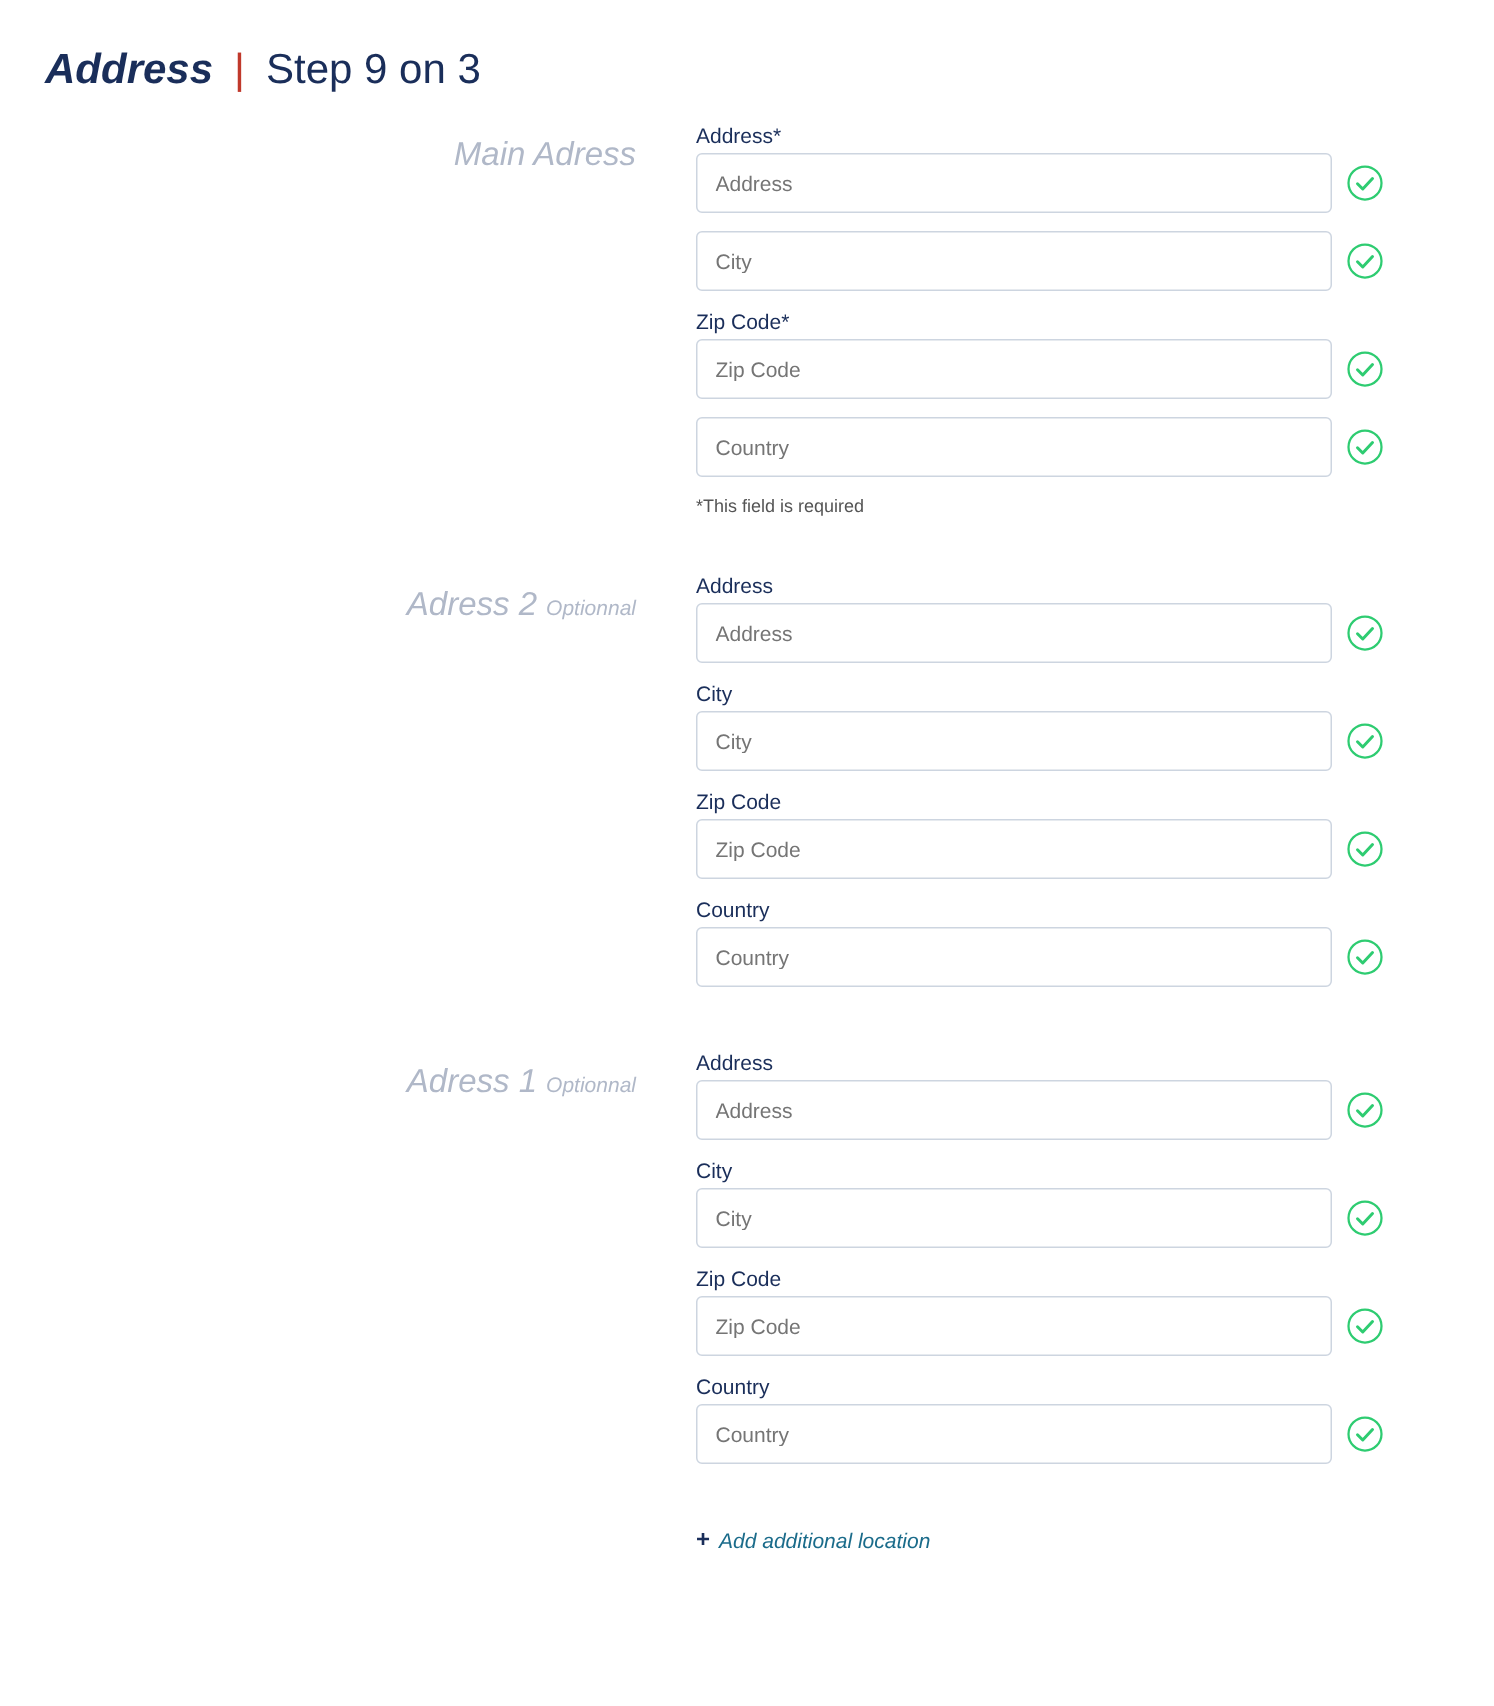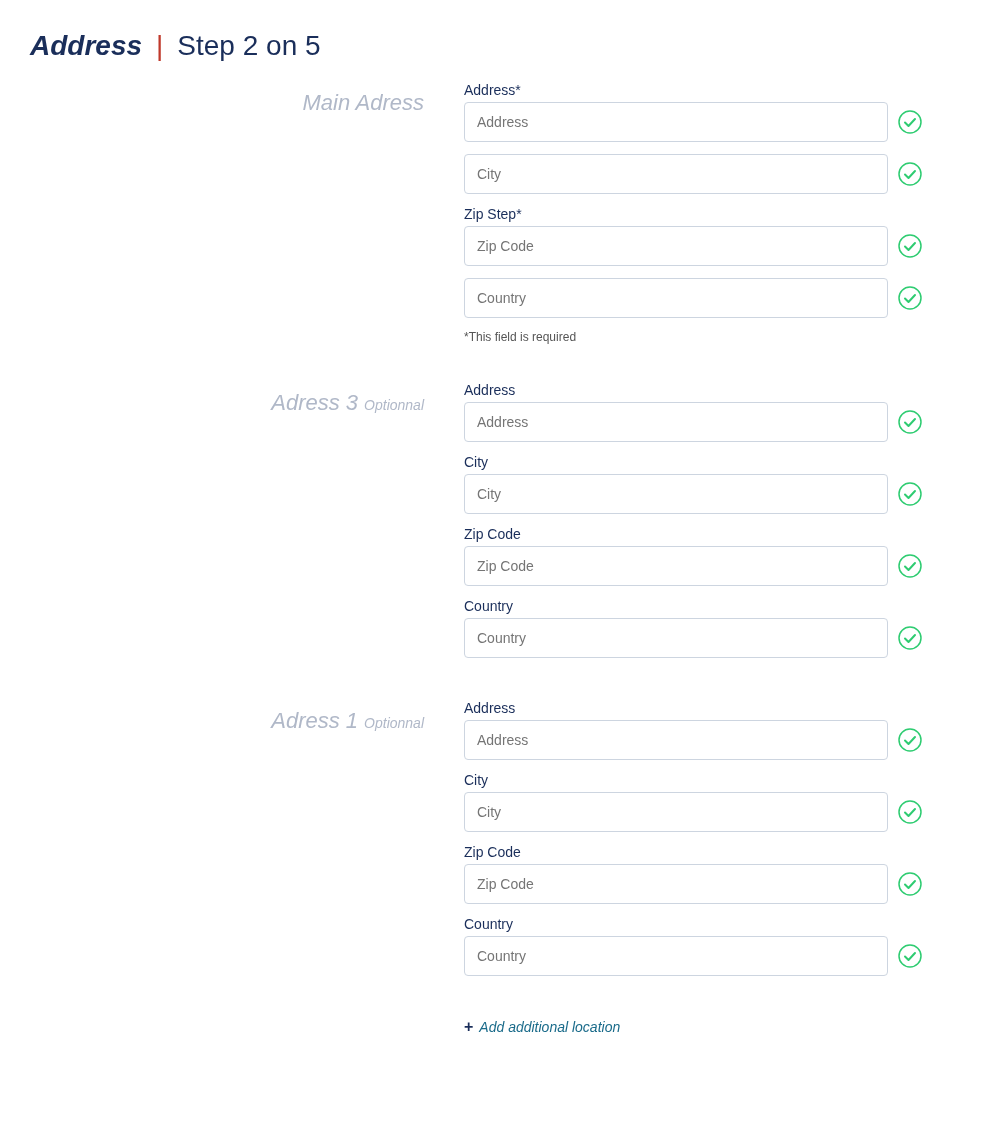--- a/index.html
+++ b/index.html
@@ -153,21 +153,21 @@
       color: #1a6b8a;
       font-style: italic;
     }
   </style>
 </head>
 <body>
 
 <div class="page-header">
   <span class="header-bold">Address</span>
   <span class="header-divider">|</span>
-  <span class="header-light">Step 2 on 5</span>
+  <span class="header-light">Step 9 on 3</span>
 </div>
 
 <div class="form-container">
 
 <div class="section">
       <div class="section-label"><span class="section-label-main">Main Adress</span></div>
       <div class="fields-block">
         <div class="field-group">
           <div class="field-label">Address*</div>
           <div class="field-row">
@@ -185,21 +185,21 @@
             <input type="text" class="field-input" placeholder="City" style="">
             <div class="check-icon">
     <svg class="check-svg" viewBox="0 0 24 24" fill="none">
       <circle cx="12" cy="12" r="11" stroke="#2ecc71" stroke-width="1.5" fill="none"></circle>
       <polyline points="7,12.5 10.5,16 17,9" stroke="#2ecc71" stroke-width="2" fill="none" stroke-linecap="round" stroke-linejoin="round"></polyline>
     </svg>
   </div>
           </div>
         </div>
         <div class="field-group">
-          <div class="field-label">Zip Step*</div>
+          <div class="field-label">Zip Code*</div>
           <div class="field-row">
             <input type="text" class="field-input" placeholder="Zip Code" style="">
             <div class="check-icon">
     <svg class="check-svg" viewBox="0 0 24 24" fill="none">
       <circle cx="12" cy="12" r="11" stroke="#2ecc71" stroke-width="1.5" fill="none"></circle>
       <polyline points="7,12.5 10.5,16 17,9" stroke="#2ecc71" stroke-width="2" fill="none" stroke-linecap="round" stroke-linejoin="round"></polyline>
     </svg>
   </div>
           </div>
         </div>
@@ -211,21 +211,21 @@
       <circle cx="12" cy="12" r="11" stroke="#2ecc71" stroke-width="1.5" fill="none"></circle>
       <polyline points="7,12.5 10.5,16 17,9" stroke="#2ecc71" stroke-width="2" fill="none" stroke-linecap="round" stroke-linejoin="round"></polyline>
     </svg>
   </div>
           </div>
         </div>
         <div class="required-note">*This field is required</div>
       </div>
     </div>
     <div class="section">
-      <div class="section-label"><span class="section-label-optional">Adress 3</span><span class="section-label-optional-tag">Optionnal</span></div>
+      <div class="section-label"><span class="section-label-optional">Adress 2</span><span class="section-label-optional-tag">Optionnal</span></div>
       <div class="fields-block">
         <div class="field-group">
           <div class="field-label">Address</div>
           <div class="field-row">
             <input type="text" class="field-input" placeholder="Address" style="">
             <div class="check-icon">
     <svg class="check-svg" viewBox="0 0 24 24" fill="none">
       <circle cx="12" cy="12" r="11" stroke="#2ecc71" stroke-width="1.5" fill="none"></circle>
       <polyline points="7,12.5 10.5,16 17,9" stroke="#2ecc71" stroke-width="2" fill="none" stroke-linecap="round" stroke-linejoin="round"></polyline>
     </svg>

